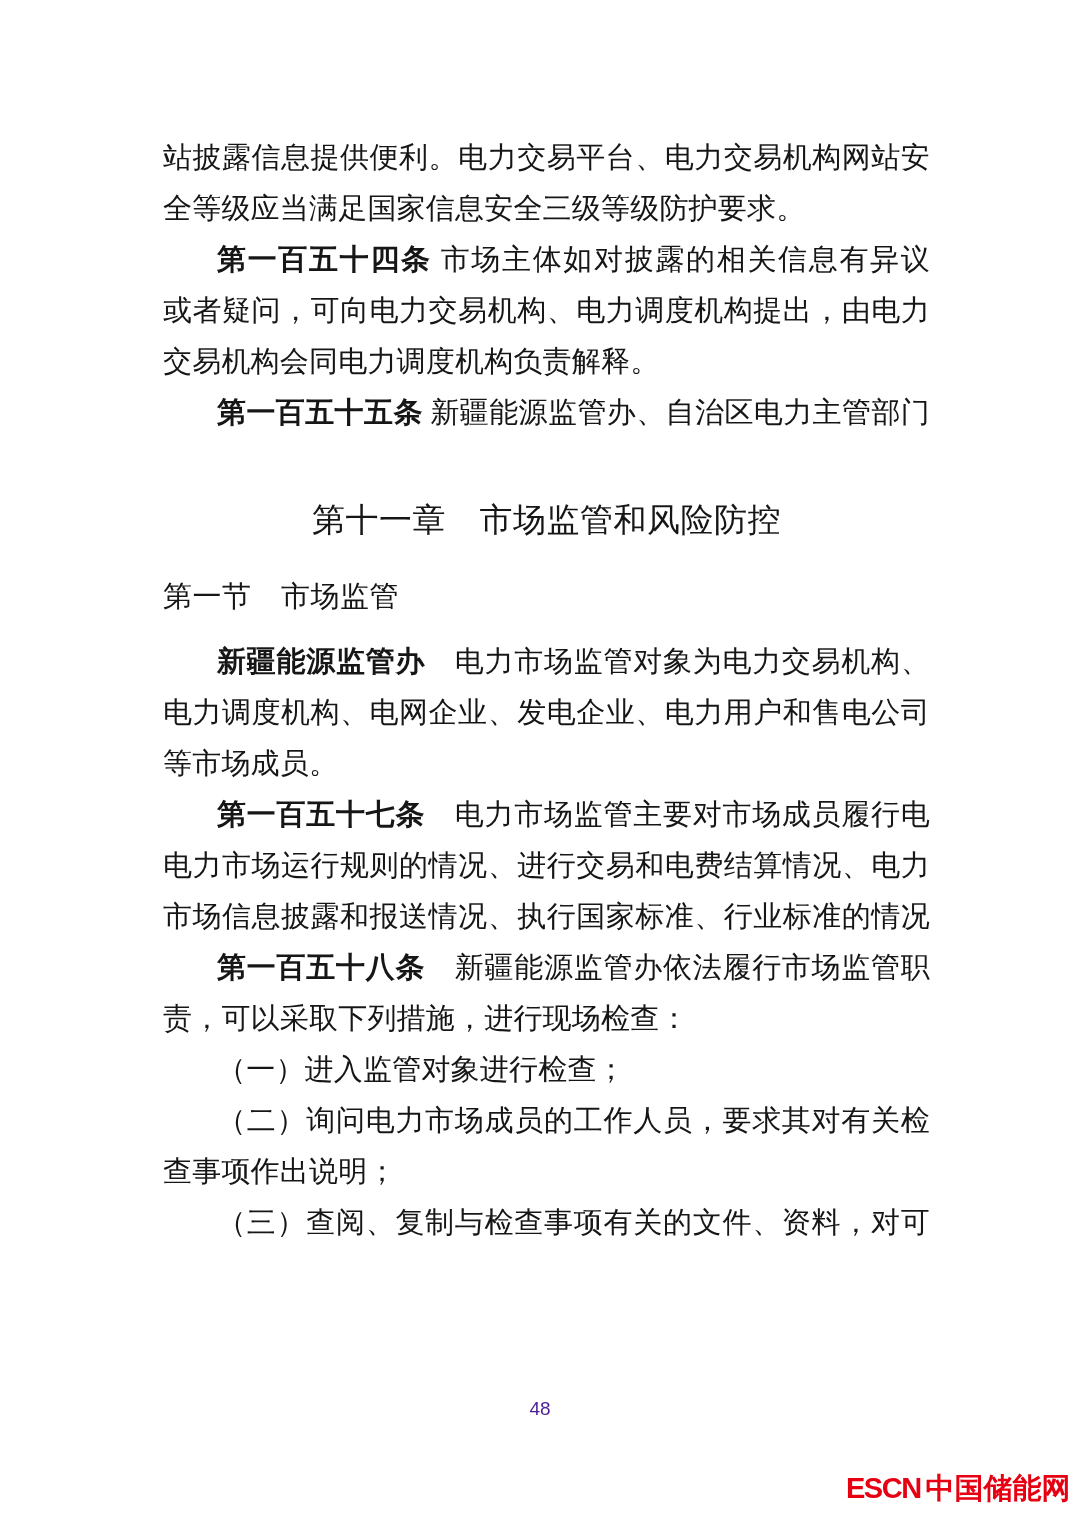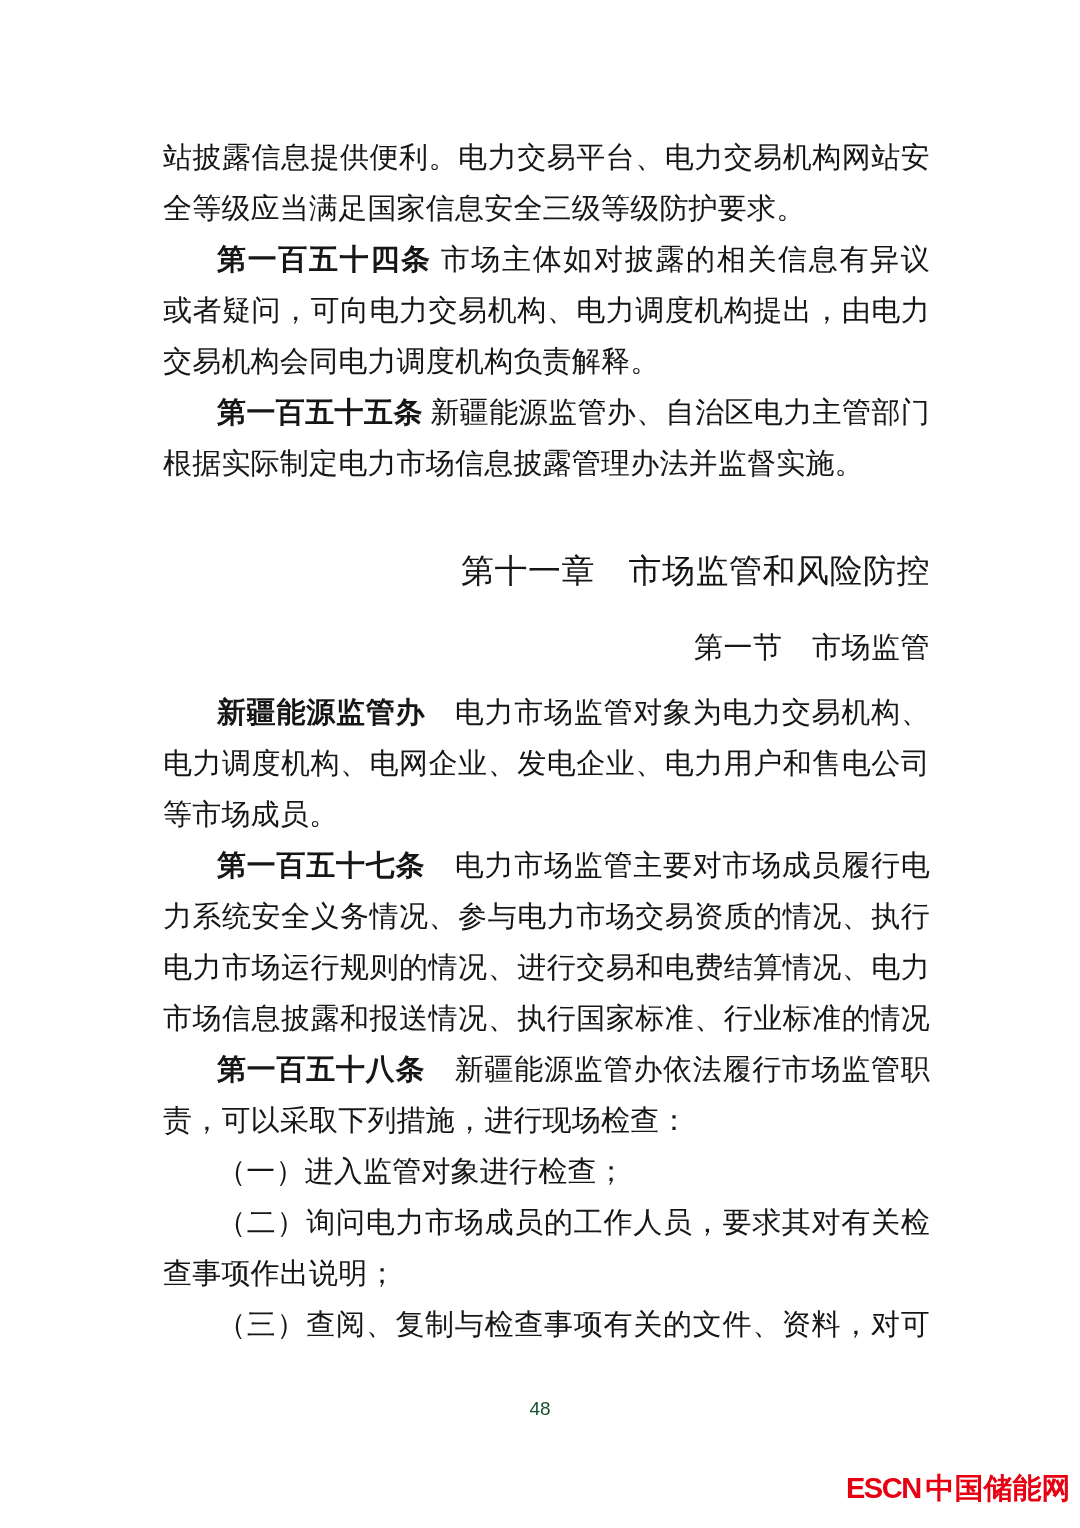--- a/index.html
+++ b/index.html
@@ -27,39 +27,39 @@
     text-justify:inter-character;
   }
   .ind{padding-left:54px;}
   .art{
     font-family:"Liberation Sans","DejaVu Sans",sans-serif;
     font-weight:700;
   }
   .chapter{
     height:51px;line-height:51px;
     font-size:33px;
-    text-align:right;
+    text-align:center;
     margin-top:57px;
     letter-spacing:0.5px;
   }
   .section{
     height:51px;line-height:51px;
     font-size:29px;
-    text-align:right;
+    text-align:left;
     margin-top:25px;
     margin-bottom:14px;
     letter-spacing:0.5px;
   }
   .pagenum{
     position:absolute;
     top:1398px;left:0;width:1080px;
     text-align:center;
     font-family:"Liberation Sans","DejaVu Sans",sans-serif;
     font-size:19px;
-    color:#14532d;
+    color:#4c1d95;
   }
   .logo{
     position:absolute;
     left:846px;top:1470px;height:36px;
     display:flex;align-items:center;
     white-space:nowrap;
   }
   .logo-en{
     font-family:"Liberation Sans","DejaVu Sans",sans-serif;
     font-weight:900;
@@ -80,28 +80,26 @@
 
 <div class="page">
 
   <div class="content">
       <div class="line fill"><span class="reg">站披露信息提供便利。电力交易平台、电力交易机构网站安</span></div>
       <div class="line"><span class="reg">全等级应当满足国家信息安全三级等级防护要求。</span></div>
       <div class="line fill ind"><span class="art">第一百五十四条</span><span class="reg"> 市场主体如对披露的相关信息有异议</span></div>
       <div class="line fill"><span class="reg">或者疑问，可向电力交易机构、电力调度机构提出，由电力</span></div>
       <div class="line"><span class="reg">交易机构会同电力调度机构负责解释。</span></div>
       <div class="line fill ind"><span class="art">第一百五十五条</span><span class="reg"> 新疆能源监管办、自治区电力主管部门</span></div>
-      <div class="line"><span class="reg">根据实际制定电力市场信息披露管理办法并监督实施。</span></div>
       <div class="chapter">第十一章　市场监管和风险防控</div>
       <div class="section">第一节　市场监管</div>
       <div class="line fill ind"><span class="art">新疆能源监管办</span><span class="reg">　电力市场监管对象为电力交易机构、</span></div>
       <div class="line fill"><span class="reg">电力调度机构、电网企业、发电企业、电力用户和售电公司</span></div>
       <div class="line"><span class="reg">等市场成员。</span></div>
       <div class="line fill ind"><span class="art">第一百五十七条</span><span class="reg">　电力市场监管主要对市场成员履行电</span></div>
-      <div class="line fill"><span class="reg">力系统安全义务情况、参与电力市场交易资质的情况、执行</span></div>
       <div class="line fill"><span class="reg">电力市场运行规则的情况、进行交易和电费结算情况、电力</span></div>
       <div class="line fill"><span class="reg">市场信息披露和报送情况、执行国家标准、行业标准的情况</span></div>
       <div class="line fill ind"><span class="art">第一百五十八条</span><span class="reg">　新疆能源监管办依法履行市场监管职</span></div>
       <div class="line"><span class="reg">责，可以采取下列措施，进行现场检查：</span></div>
       <div class="line ind"><span class="reg">（一）进入监管对象进行检查；</span></div>
       <div class="line fill ind"><span class="reg">（二）询问电力市场成员的工作人员，要求其对有关检</span></div>
       <div class="line"><span class="reg">查事项作出说明；</span></div>
       <div class="line fill ind"><span class="reg">（三）查阅、复制与检查事项有关的文件、资料，对可</span></div>
     </div>
 

